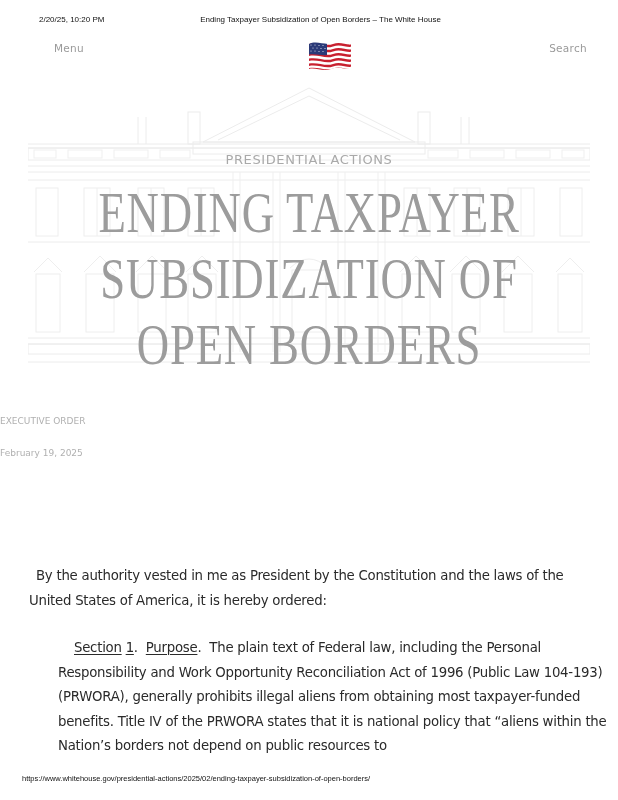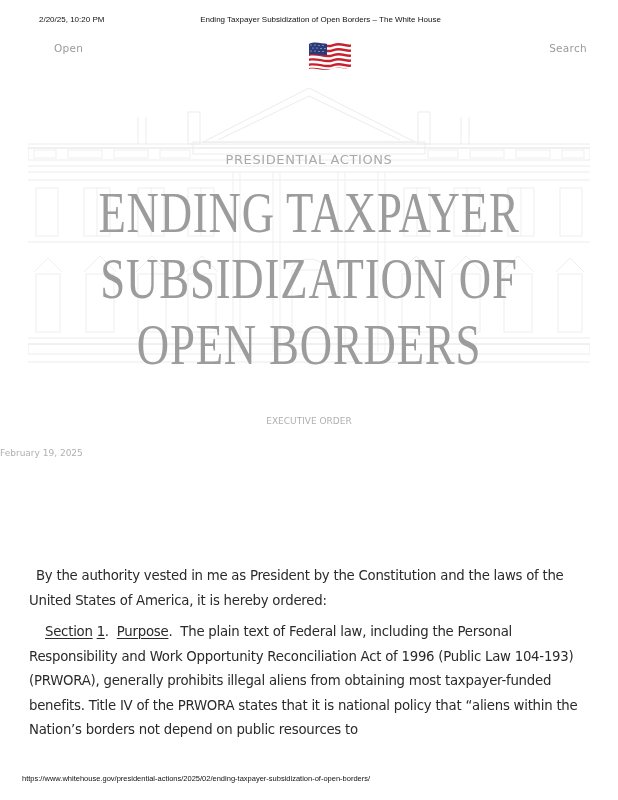--- a/index.html
+++ b/index.html
@@ -92,21 +92,21 @@
       margin: 0;
       transform: scaleX(0.8);
       transform-origin: center top;
       letter-spacing: 1px;
     }
     .category {
       position: absolute;
       top: 416px;
       left: 0;
       width: 618px;
-      text-align: center;
+      text-align: left;
       font-family: "DejaVu Sans", sans-serif;
       font-size: 9px;
       color: #b0b0b0;
     }
     .date {
       position: absolute;
       top: 448px;
       left: 0;
       width: 618px;
       text-align: left;
@@ -120,21 +120,21 @@
       left: 29px;
       width: 560px;
       font-family: "DejaVu Sans", sans-serif;
       font-size: 13.3px;
       line-height: 24.5px;
       color: #2a2a2a;
       letter-spacing: -0.25px;
       margin: 0;
     }
     .para-1 { top: 564px; }
-    .para-2 { top: 620px; }
+    .para-2 { top: 636px; margin-left: 29px; }
     .indent { display: inline-block; width: 7px; }
     .indent2 { display: inline-block; width: 16px; }
     .u { text-decoration: underline; text-underline-offset: 2px; }
 
     .print-footer {
       position: absolute;
       top: 774px;
       left: 0;
       width: 618px;
       height: 12px;
@@ -148,21 +148,21 @@
   </style>
 </head>
 <body>
 
 <div class="print-header">
   <span class="ts">2/20/25, 10:20 PM</span>
   <span class="title">Ending Taxpayer Subsidization of Open Borders – The White House</span>
 </div>
 
 <nav class="site-nav">
-  <span class="nav-link nav-menu">Open</span>
+  <span class="nav-link nav-menu">Menu</span>
   <a class="flag">
     <svg width="46" height="32" viewBox="0 0 46 32">
       <defs>
         <clipPath id="wave">
           <path d="M2,4 C10,0 18,6 26,3 C34,0 40,5 44,4 L44,28 C38,30 32,26 24,29 C16,32 8,27 2,29 Z"></path>
         </clipPath>
       </defs>
       <g clip-path="url(#wave)">
         <rect x="0" y="0" width="46" height="32" fill="#ffffff"></rect>
         <g fill="#c8202f">

